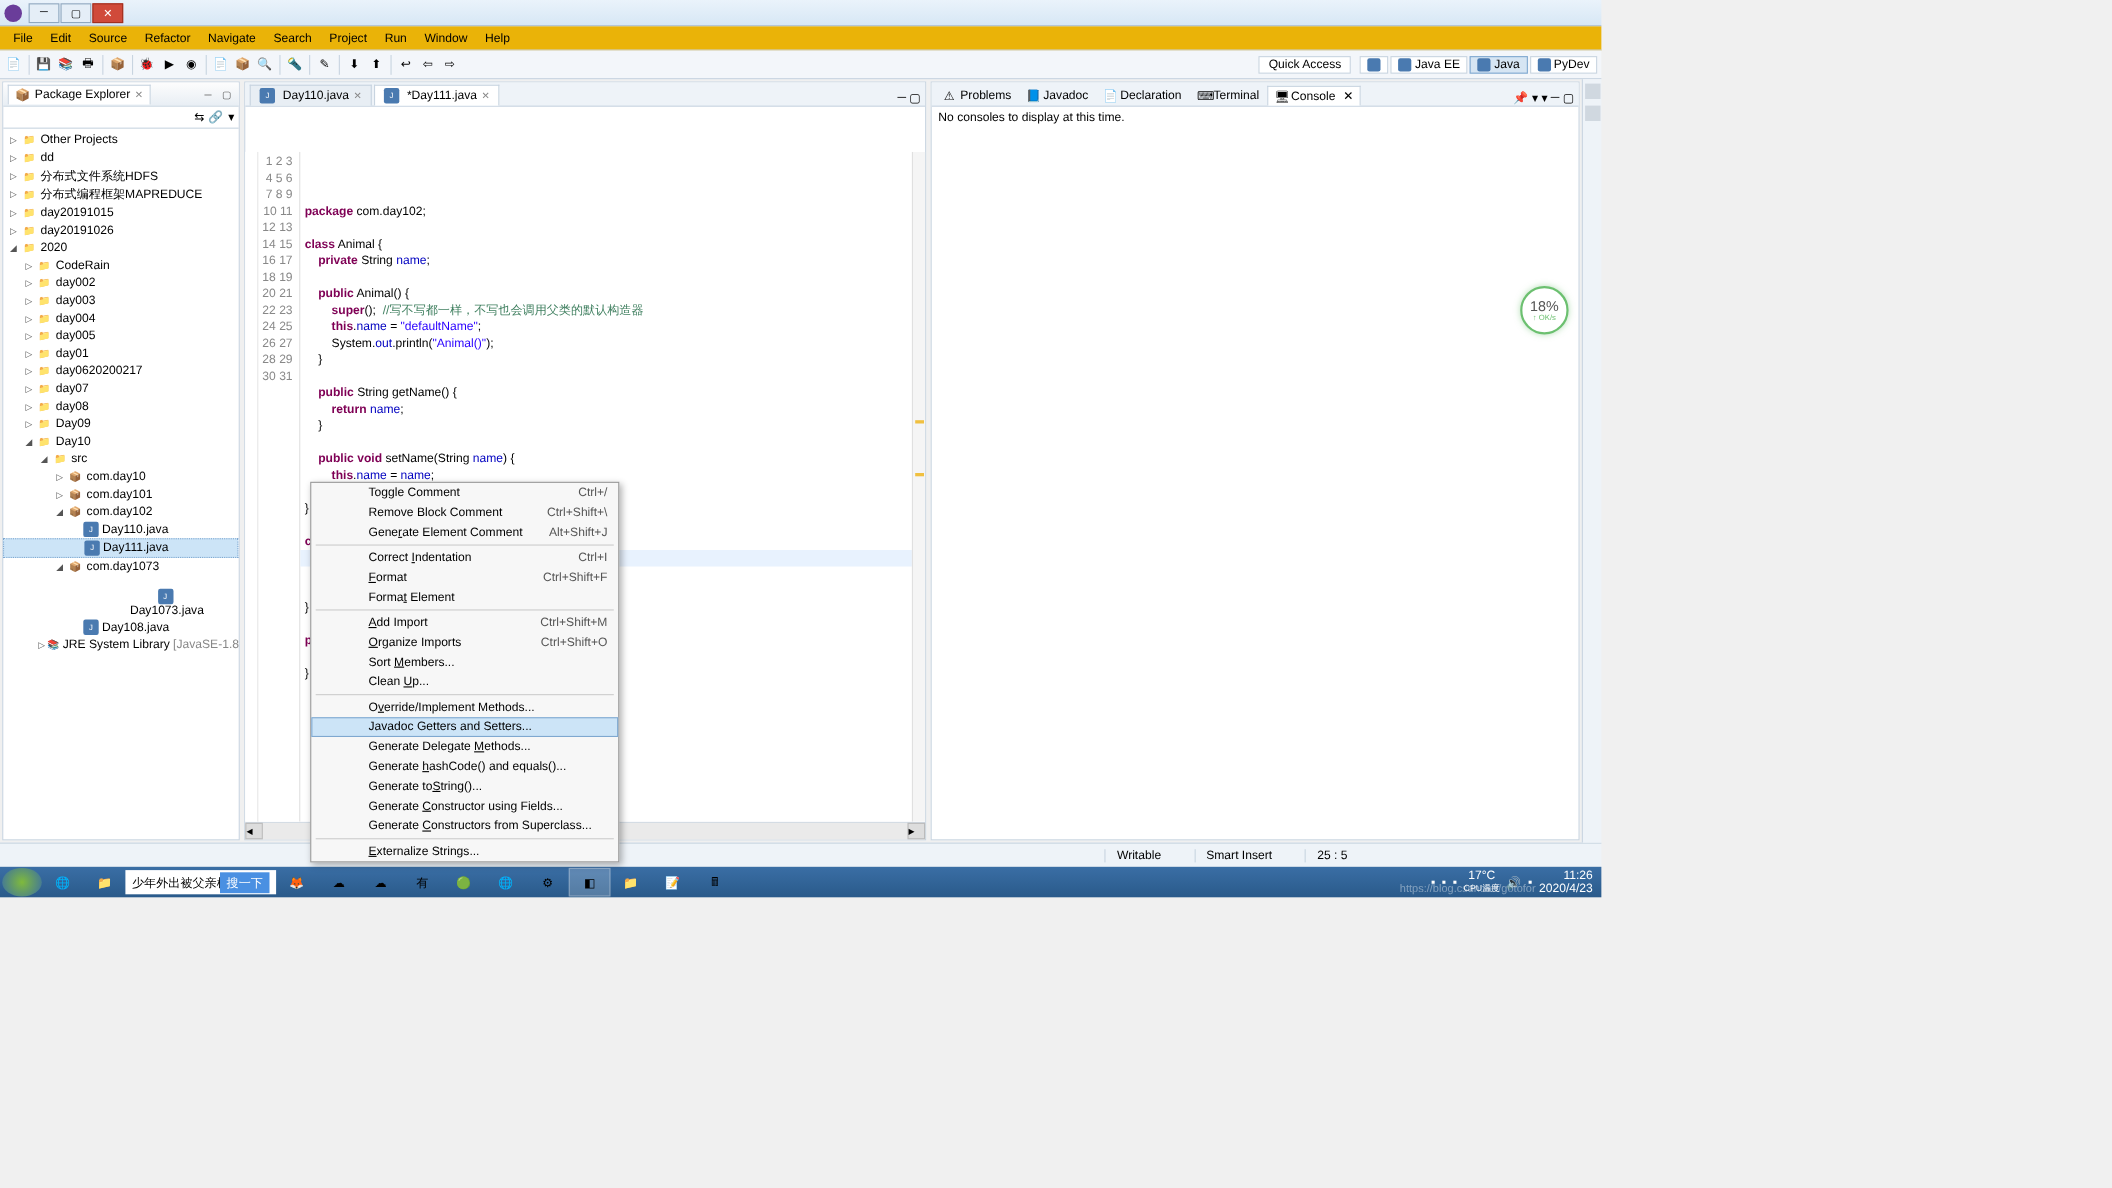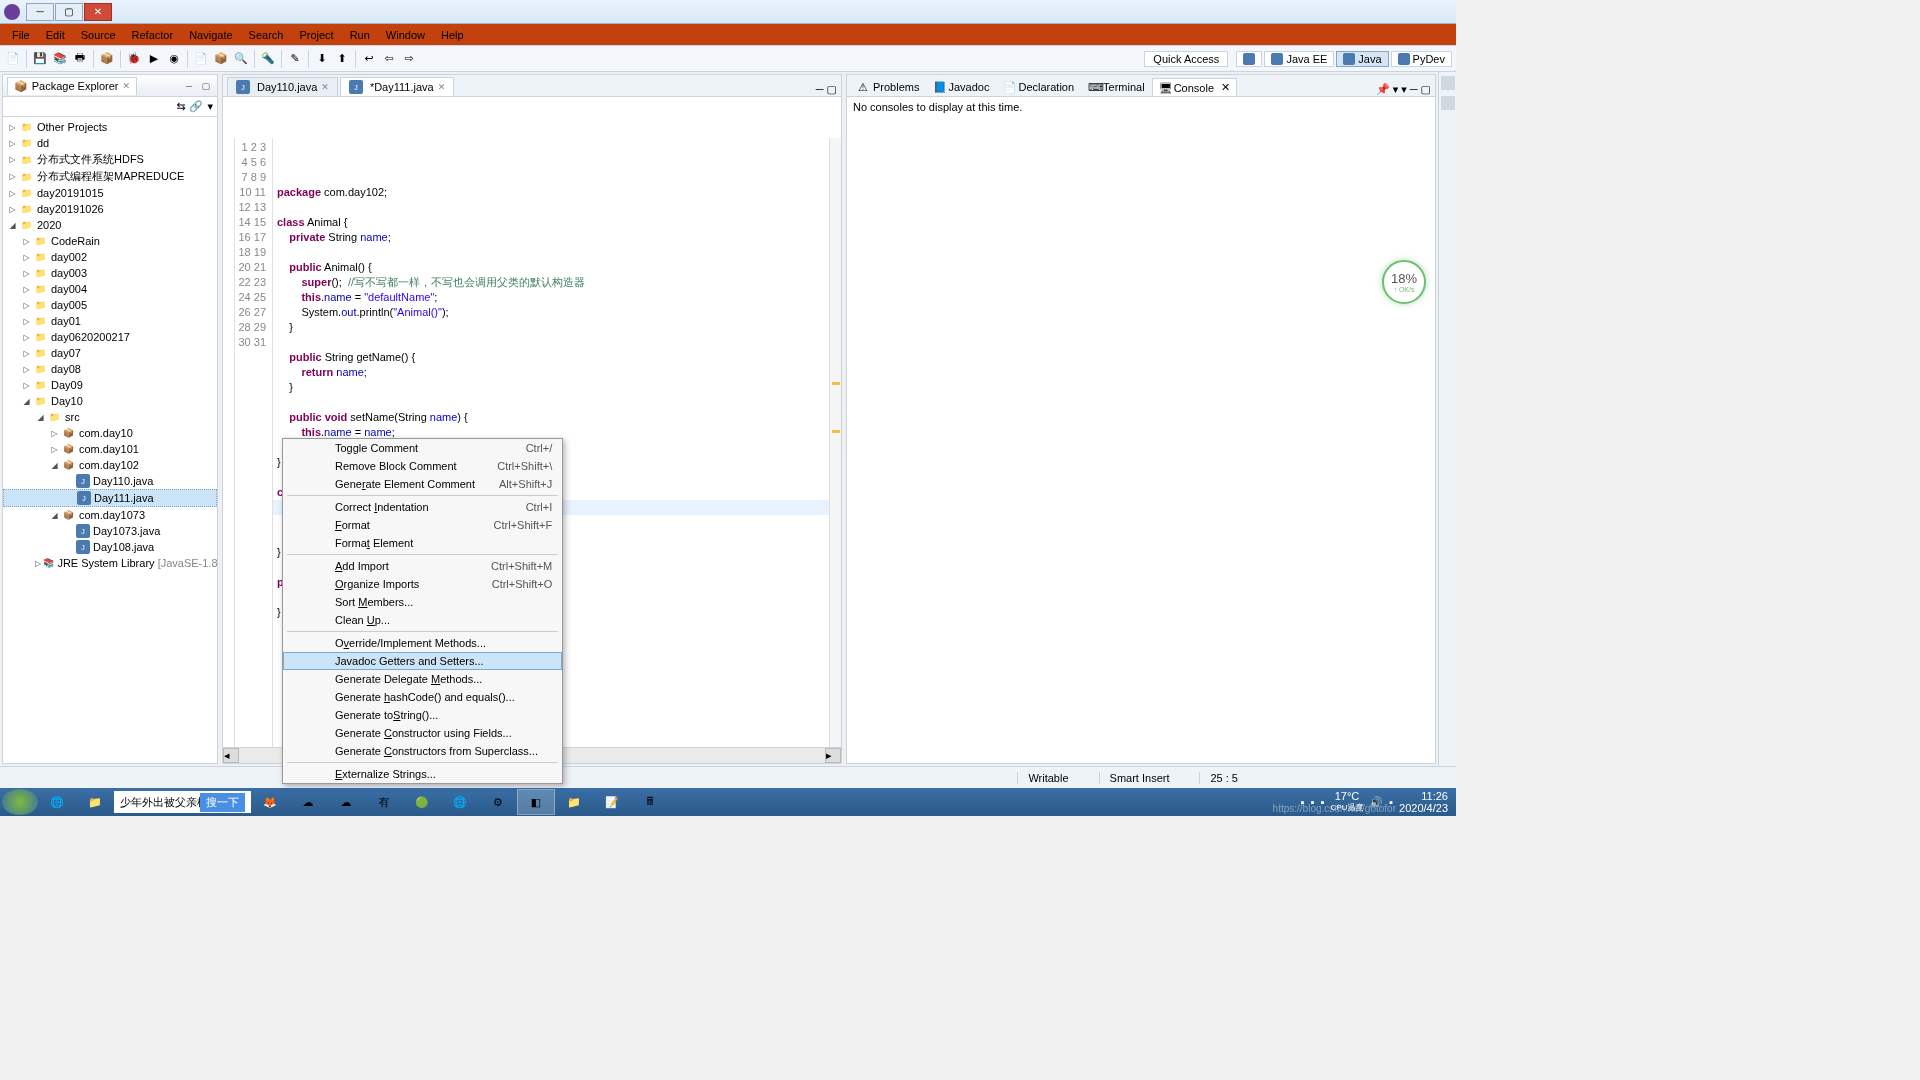--- a/index.html
+++ b/index.html
@@ -7,21 +7,21 @@
 
 
 .titlebar { height: 24px; background: linear-gradient(#eaf3fb, #d7e7f5); display: flex; align-items: center; padding: 0 4px; border-bottom: 1px solid #a0b5c8; }
 .titlebar .app-icon { width: 16px; height: 16px; background: #6a3d9a; border-radius: 50%; margin-right: 6px; }
 .titlebar .title { flex: 1; color: #333; }
 .titlebar .win-btns { display: flex; gap: 1px; }
 .titlebar .win-btn { width: 28px; height: 18px; background: #e5eef7; border: 1px solid #8fa8bf; display: flex; align-items: center; justify-content: center; font-size: 10px; }
 .titlebar .win-btn.close { background: #d04a3a; color: #fff; border-color: #a03020; }
 
 
-.menubar { height: 22px; background: #c2410c; border-bottom: 1px solid #c8d4e0; display: flex; align-items: center; padding: 4px 4px; }
+.menubar { height: 22px; background: #eab308; border-bottom: 1px solid #c8d4e0; display: flex; align-items: center; padding: 4px 4px; }
 .menubar .menu-item { padding: 2px 8px; cursor: default; }
 
 
 .toolbar { height: 26px; background: #f3f6fa; border-bottom: 1px solid #c8d4e0; display: flex; align-items: center; padding: 0 4px; gap: 2px; }
 .toolbar .t-icon { width: 18px; height: 18px; display: flex; align-items: center; justify-content: center; border: 1px solid transparent; }
 .toolbar .t-sep { width: 1px; height: 18px; background: #c8d4e0; margin: 0 2px; }
 .toolbar .quick-access { margin-left: auto; border: 1px solid #c8d4e0; padding: 1px 8px; background: #fff; }
 .toolbar .persp { display: flex; gap: 2px; margin-left: 6px; align-items: flex-end; }
 .toolbar .persp-btn { border: 1px solid #c8d4e0; padding: 1px 6px; background: #fff; display: flex; align-items: center; gap: 3px; }
 .toolbar .persp-btn.active { background: #d6e5f3; border-color: #7fa8d0; }
@@ -86,21 +86,21 @@
 
 .context-menu { position: absolute; background: #f7f7f7; border: 1px solid #999; box-shadow: 2px 2px 6px rgba(0,0,0,0.3); z-index: 100; }
 .cm-item { display: flex; padding: 3px 10px 3px 28px; position: relative; }
 .cm-item.hover { background: #cce4f7; border: 1px solid #7fa8d0; padding: 2px 9px 2px 27px; }
 .cm-item .label { flex: 1; margin-left: 24px; }
 .cm-item .shortcut { color: #555; margin-left: 24px; text-align: center; }
 .cm-sep { height: 1px; background: #ccc; margin: 2px 4px; }
 .cm-item u { text-decoration: underline; }
 
 
-.statusbar { height: 22px; background: #eef3f8; border-top: 1px solid #c8d4e0; display: flex; align-items: center; padding: 0 8px; gap: 20px; }
+.statusbar { height: 22px; background: #eef3f8; border-top: 1px solid #c8d4e0; display: flex; align-items: center; padding: 0 21px; gap: 20px; }
 .statusbar .sb-cell { border-left: 1px solid #c8d4e0; padding: 0 10px; }
 
 
 .taskbar { height: 28px; background: linear-gradient(#3a6ea5, #2a5a8a); display: flex; align-items: center; padding: 0 2px; position: absolute; bottom: 0; left: 0; right: 0; }
 .taskbar .start { width: 36px; height: 26px; background: radial-gradient(circle, #7fba3c, #3a6ea5); border-radius: 50%; }
 .taskbar .tb-icon { width: 38px; height: 26px; display: flex; align-items: center; justify-content: center; border: 1px solid transparent; }
 .taskbar .tb-icon.active { background: rgba(255,255,255,0.2); border-color: rgba(255,255,255,0.3); }
 .taskbar .tb-search { background: #fff; padding: 2px 6px; height: 22px; display: flex; align-items: center; }
 .taskbar .tb-search input { border: none; outline: none; width: 80px; }
 .taskbar .tb-search .btn { background: #4a90e2; color: #fff; padding: 2px 6px; }
@@ -328,21 +328,21 @@
         <div class="tree-node selected" style="padding-left: 60px;">
           <span class="tree-toggle"></span>
           <span class="tree-icon ti-java">J</span>
           <span class="tree-lbl">Day111.java</span>
         </div>
         <div class="tree-node" style="padding-left: 46px;">
           <span class="tree-toggle">◢</span>
           <span class="tree-icon ti-pkg">📦</span>
           <span class="tree-lbl">com.day1073</span>
         </div>
-        <div class="tree-node" style="padding-left: 60px;">
+        <div class="tree-node" style="padding-left: 84px; flex-direction: column;">
           <span class="tree-toggle"></span>
           <span class="tree-icon ti-java">J</span>
           <span class="tree-lbl">Day1073.java</span>
         </div>
         <div class="tree-node" style="padding-left: 60px;">
           <span class="tree-toggle"></span>
           <span class="tree-icon ti-java">J</span>
           <span class="tree-lbl">Day108.java</span>
         </div>
         <div class="tree-node" style="padding-left: 32px;">

